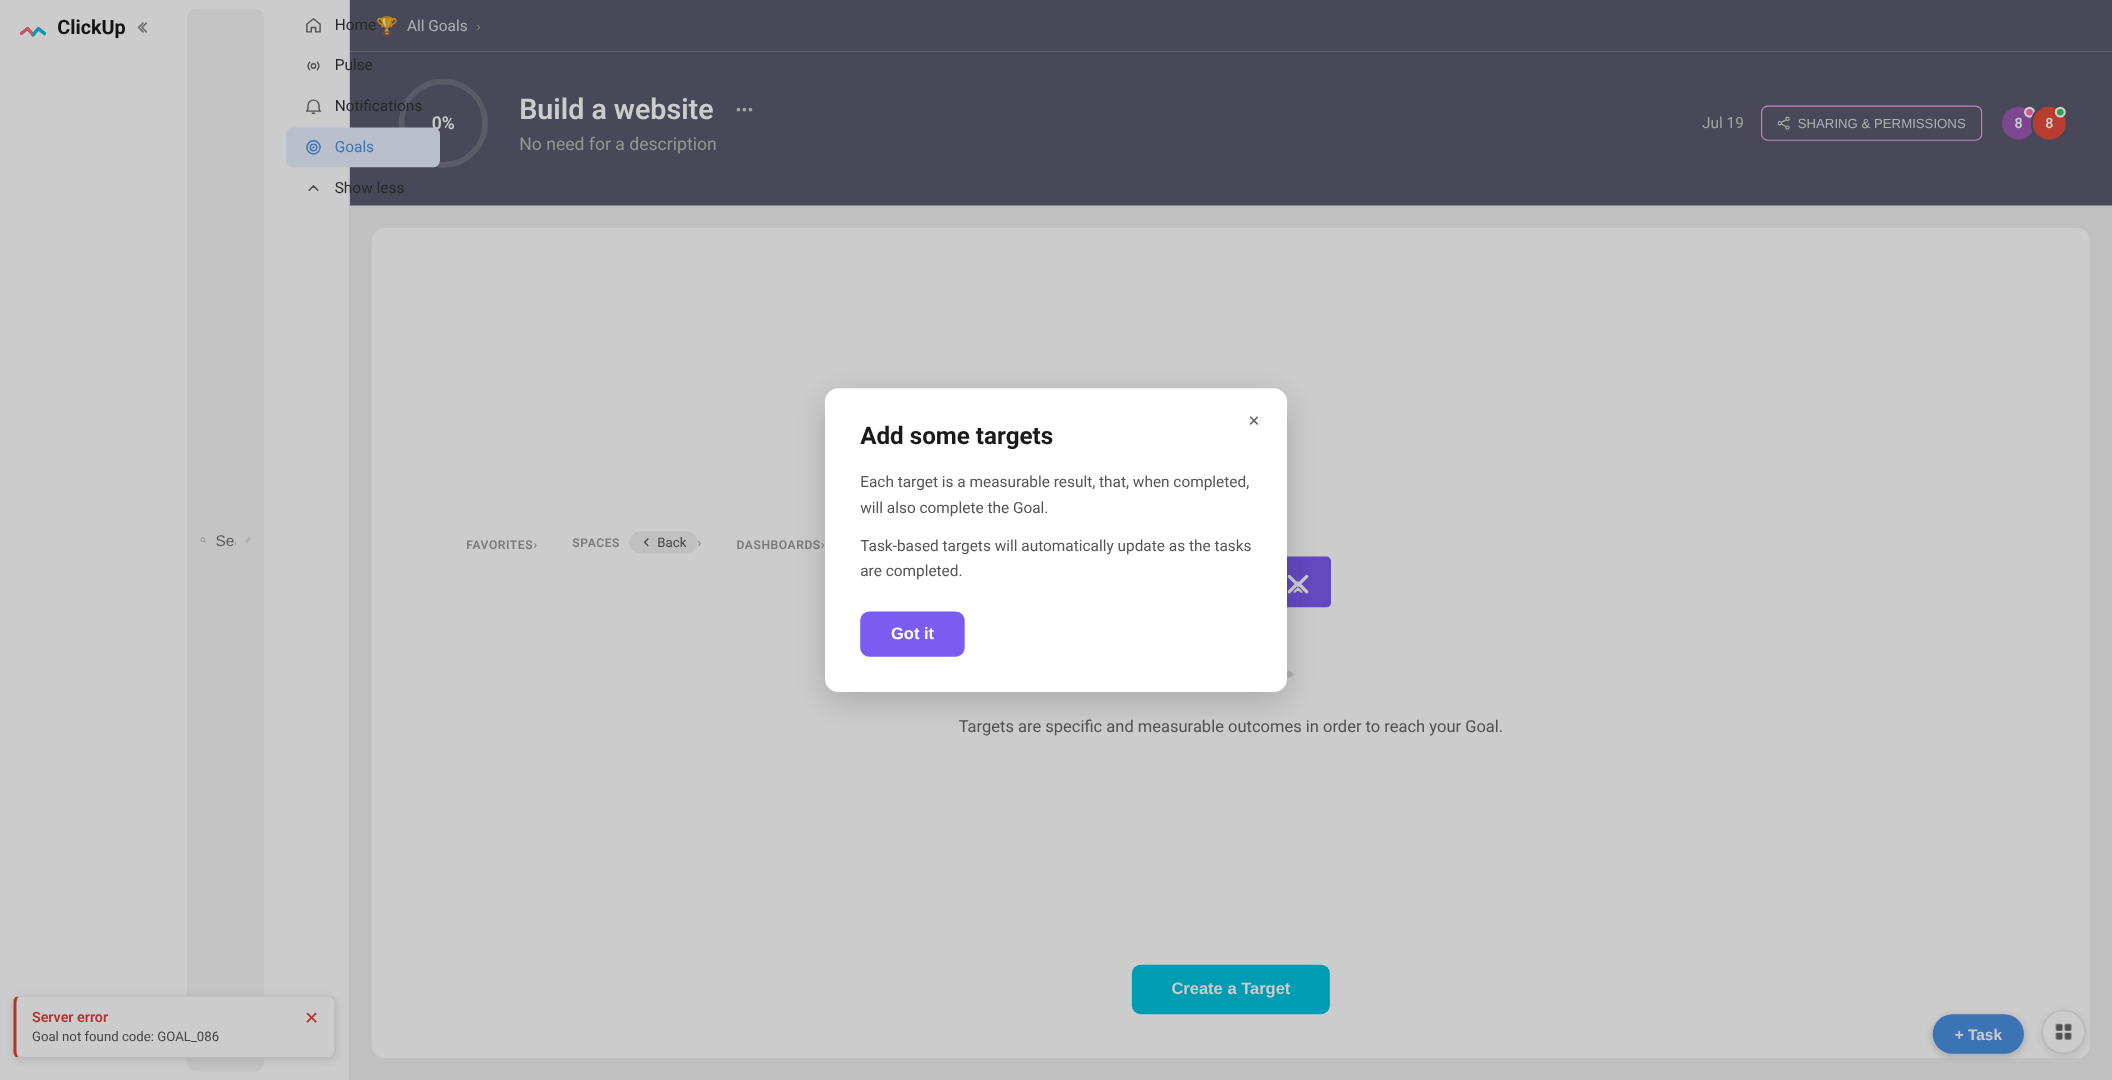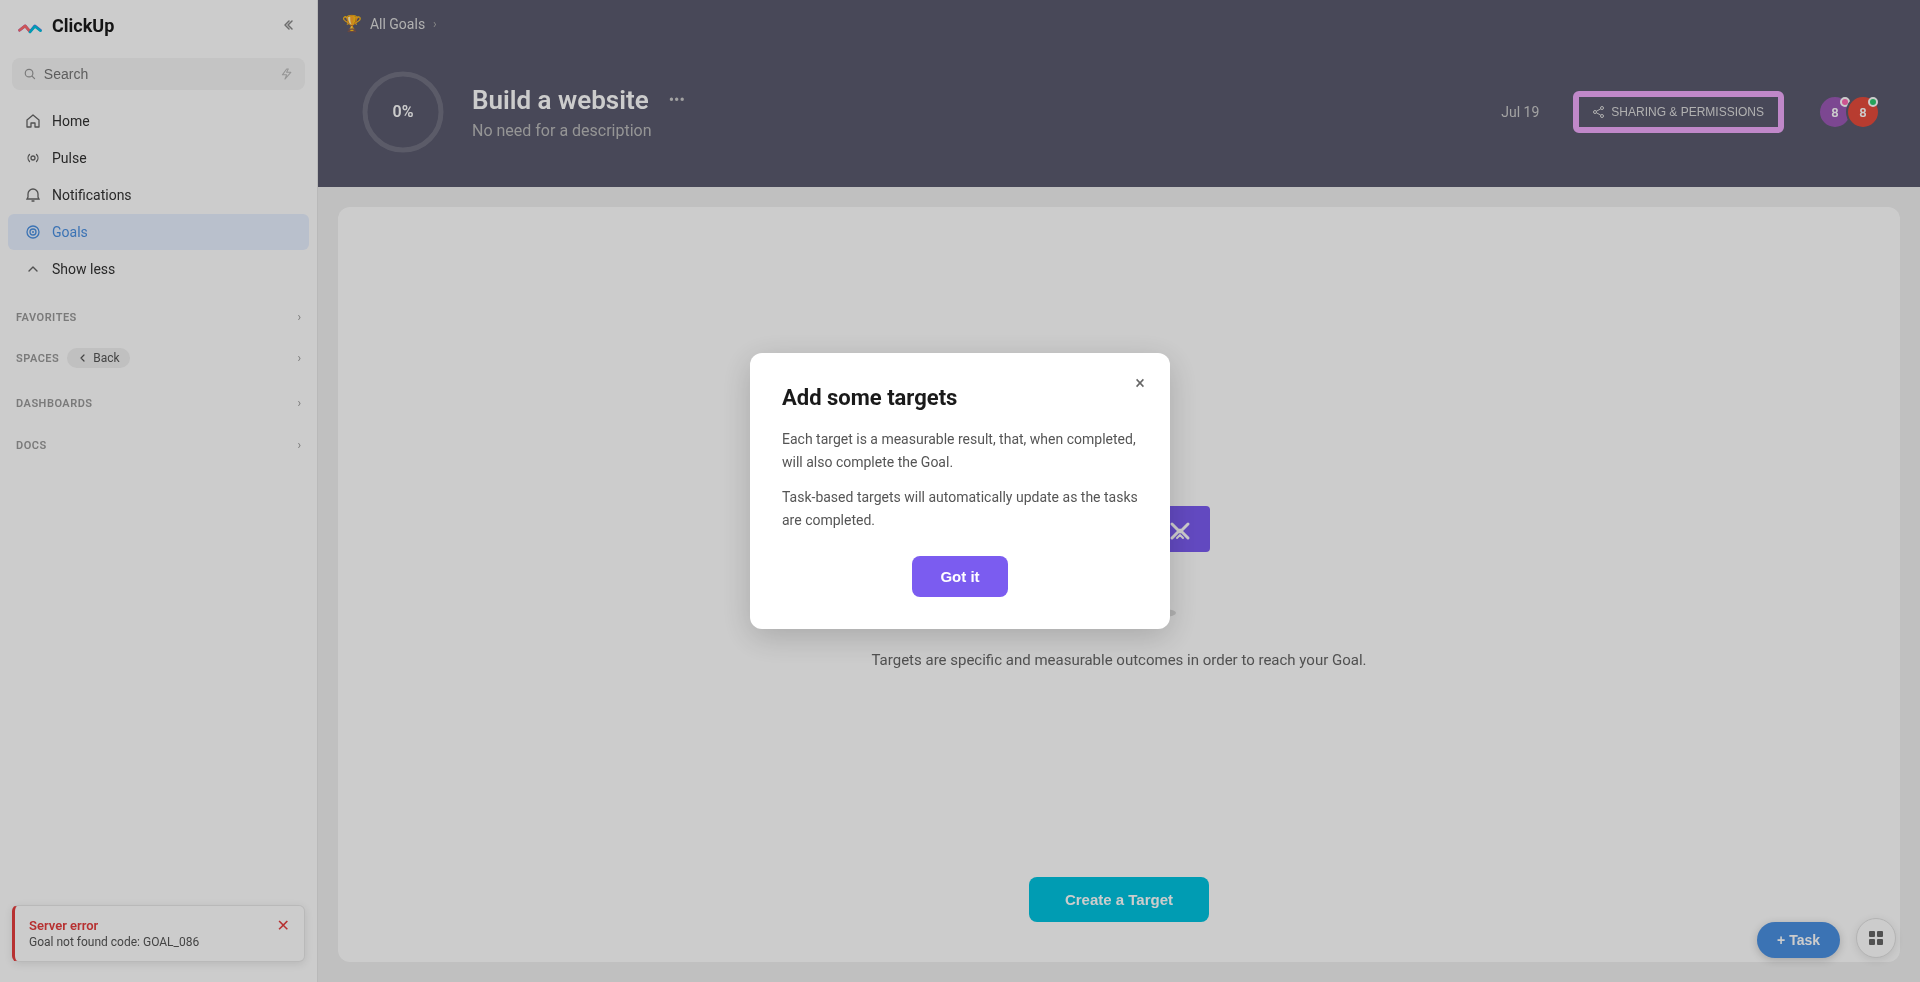--- a/index.html
+++ b/index.html
@@ -4,21 +4,20 @@
   <style>
     * { box-sizing: border-box; margin: 0; padding: 0; }
     body { font-family: -apple-system, BlinkMacSystemFont, 'Segoe UI', Roboto, sans-serif; background: #f0f0f0; display: flex; height: 982px; overflow: hidden; }
 
     
     .sidebar {
       width: 318px;
       min-width: 318px;
       background: #fff;
       display: flex;
-      flex-direction: column;
       height: 100%;
       border-right: 1px solid #e8e8e8;
       position: relative;
       z-index: 10;
     }
 
     .sidebar-header {
       display: flex;
       align-items: center;
       justify-content: space-between;
@@ -249,32 +248,32 @@
 
     .goal-description {
       font-size: 16px;
       color: #bbb;
       margin-top: 6px;
     }
 
     .goal-meta {
       display: flex;
       align-items: center;
-      gap: 34px;
+      gap: 16px;
       margin-left: auto;
     }
 
     .goal-date {
       color: #ccc;
       font-size: 14px;
     }
 
     .sharing-btn {
       background: transparent;
-      border: 6px solid #f0abfc;
+      border: 1px solid #f0abfc;
       border-radius: 6px;
       color: #ddd;
       padding: 8px 14px;
       font-size: 12px;
       cursor: pointer;
       display: flex;
       align-items: center;
       gap: 6px;
     }
 
@@ -396,21 +395,21 @@
 
     .modal-body {
       font-size: 14px;
       color: #555;
       line-height: 1.65;
       margin-bottom: 12px;
     }
 
     .modal-footer {
       display: flex;
-      justify-content: center;
+      justify-content: flex-start;
       margin-top: 24px;
     }
 
     .got-it-btn {
       background: #7b5cf0;
       color: #fff;
       border: none;
       border-radius: 8px;
       padding: 12px 28px;
       font-size: 15px;

